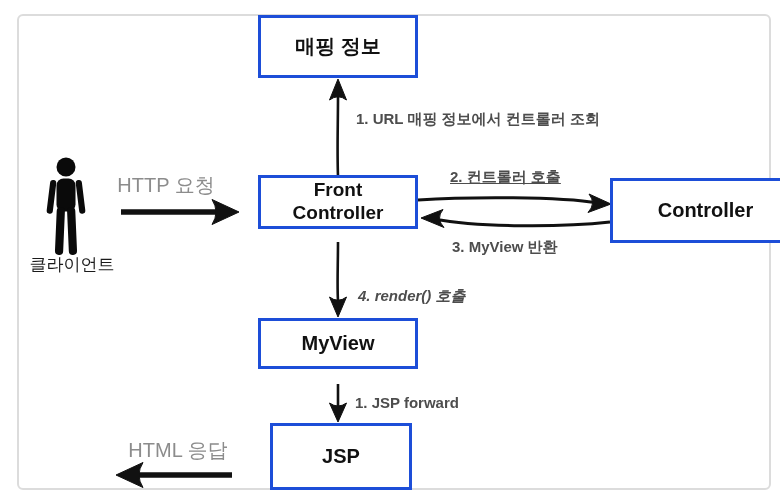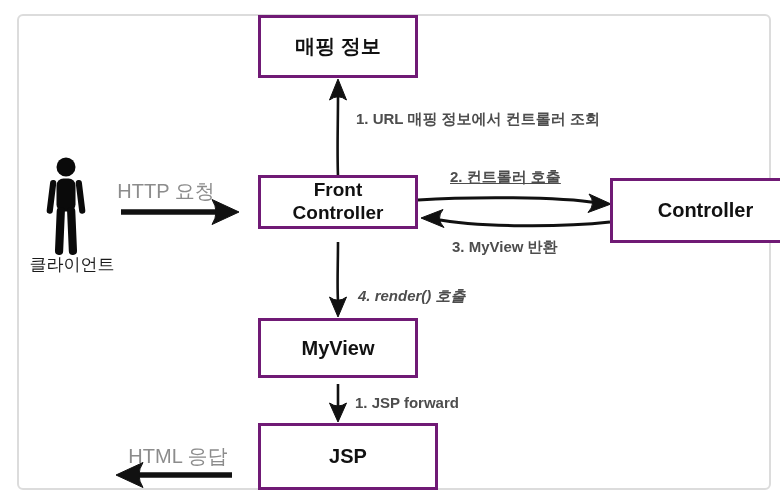--- a/index.html
+++ b/index.html
@@ -1,38 +1,38 @@
 <!DOCTYPE html>
 <html><head>
 <meta charset="utf-8">
 <style>
   html,body{margin:0;padding:0;background:#ffffff;}
   body{width:780px;height:503px;font-family:"Liberation Sans",sans-serif;}
   .stage{position:relative;width:780px;height:503px;background:#ffffff;overflow:hidden;}
   .panel{position:absolute;left:17px;top:14px;width:750px;height:472px;
          border:2px solid #dcdcdc;border-radius:6px;background:#ffffff;z-index:0;}
   svg.arrow-layer{position:absolute;left:0;top:0;width:780px;height:503px;z-index:1;}
-  .box{position:absolute;box-sizing:border-box;background:#ffffff;border:3px solid #701a75;
+  .box{position:absolute;box-sizing:border-box;background:#ffffff;border:3px solid #1d4ed8;
        display:flex;align-items:center;justify-content:center;text-align:center;
        font-weight:bold;color:#111111;z-index:2;}
   .box-mapping{left:258px;top:15px;width:160px;height:63px;font-size:20px;}
   .box-front-controller{left:258px;top:175px;width:160px;height:54px;font-size:19px;
        line-height:1.2;padding:0 18px;}
   .box-controller{left:610px;top:178px;width:191px;height:65px;font-size:20px;}
-  .box-myview{left:258px;top:318px;width:160px;height:60px;font-size:20px;}
-  .box-jsp{left:258px;top:423px;width:180px;height:67px;font-size:20px;}
+  .box-myview{left:258px;top:318px;width:160px;height:51px;font-size:20px;}
+  .box-jsp{left:270px;top:423px;width:142px;height:67px;font-size:20px;}
   .step-label{position:absolute;font-weight:bold;font-size:15px;color:#4d4d4d;
        white-space:nowrap;z-index:3;}
   .step1{left:356px;top:95px;margin-top:15px;}
   .step2{left:450px;top:168px;text-decoration:underline;}
   .step3{left:452px;top:238px;}
   .step4{left:358px;top:287px;font-style:italic;}
   .step5{left:355px;top:394px;}
   .flow-label{position:absolute;font-size:20px;color:#8c8c8c;z-index:3;
-       width:120px;text-align:center;white-space:nowrap;margin-top:6px;}
+       width:120px;text-align:center;white-space:nowrap;}
   .http-label{left:106px;top:172px;}
   .html-label{left:118px;top:437px;}
   .client-label{position:absolute;left:27px;top:253px;width:90px;text-align:center;
        font-size:17px;color:#1a1a1a;z-index:3;white-space:nowrap;}
   .person{position:absolute;left:42px;top:157px;z-index:2;}
 </style>
 </head>
 <body>
 
 <div class="stage">

